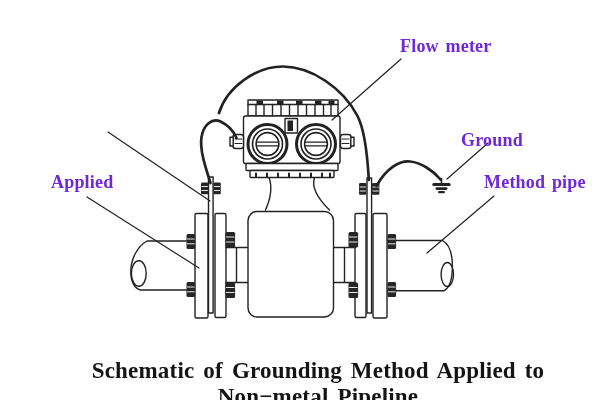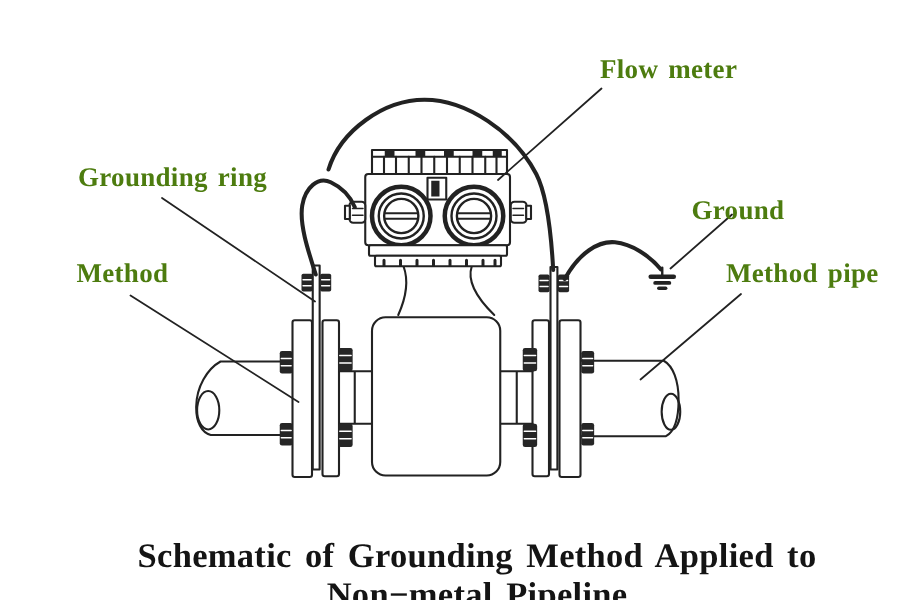--- a/index.html
+++ b/index.html
@@ -3,21 +3,21 @@
 <meta charset="utf-8">
 <style>
   html,body{margin:0;padding:0;background:#fff;}
   #stage{
     position:relative;width:602px;height:400px;background:#ffffff;overflow:hidden;
     font-family:"Liberation Serif","DejaVu Serif",serif;color:#141414;
   }
   #diagram-svg{position:absolute;left:0;top:0;}
   .lbl{
     position:absolute;font-weight:bold;font-size:18px;line-height:1.1;
-    letter-spacing:.2px;word-spacing:2px;white-space:nowrap;color:#4d7c0f;
+    letter-spacing:.2px;word-spacing:2px;white-space:nowrap;color:#6d28d9;
   }
   .caption{
     position:absolute;left:34px;top:358px;width:568px;text-align:center;
     font-weight:bold;font-size:23px;word-spacing:3px;letter-spacing:.2px;color:#141414;
   }
 </style>
 </head>
 <body>
 
 <div id="stage">
@@ -158,19 +158,18 @@
         <path d="M401,59 L332,120"></path>
         <path d="M108,132 L210,201"></path>
         <path d="M87,197 L199,268"></path>
         <path d="M488,143 L447,179"></path>
         <path d="M494,196 L427,253"></path>
       </g>
     </g>
   </svg>
 
   <div class="lbl" style="left:400px;top:37px">Flow meter</div>
-  <div class="lbl" style="left:52px;top:109px">Grounding ring</div>
   <div class="lbl" style="left:461px;top:131px">Ground</div>
-  <div class="lbl" style="left:51px;top:173px">Method</div>
+  <div class="lbl" style="left:51px;top:173px">Applied</div>
   <div class="lbl" style="left:484px;top:173px">Method pipe</div>
 
   <div class="caption">Schematic of Grounding Method Applied to Non−metal Pipeline</div>
 </div>
 
 </body></html>

